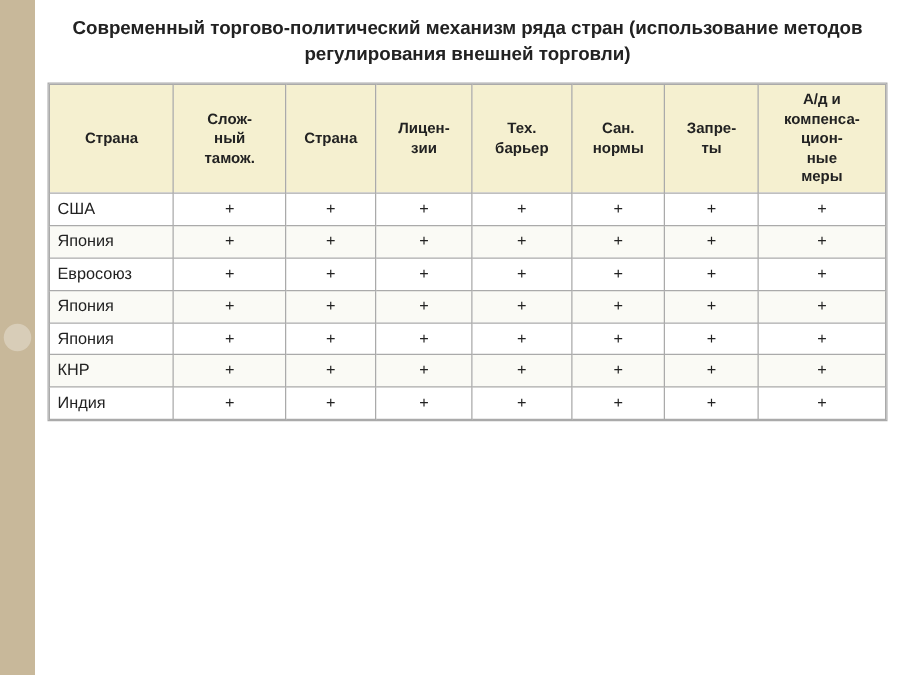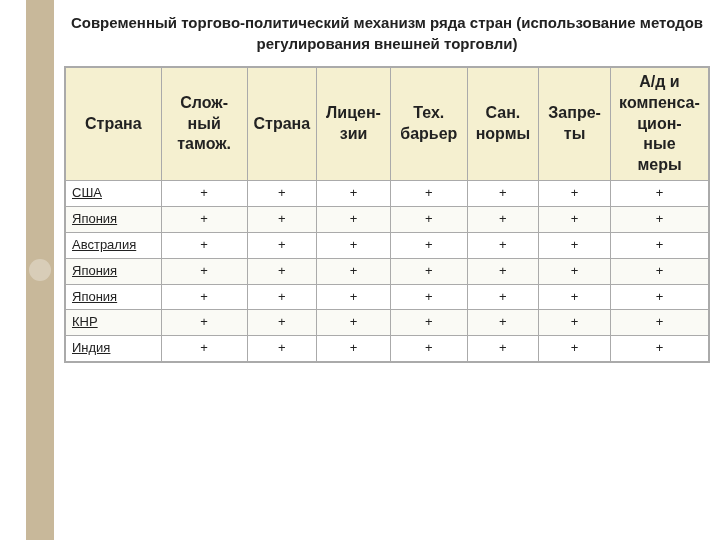--- a/index.html
+++ b/index.html
@@ -13,21 +13,20 @@
       align-items: flex-start;
       justify-content: center;
       overflow: hidden;
     }
     .page-wrapper {
       width: 720px;
       height: 464px;
       display: flex;
       flex-direction: row;
       background: #fff;
-      margin-left: 26px;
     }
     .left-decoration {
       width: 28px;
       min-height: 540px;
       background: #c8b89a;
       flex-shrink: 0;
       position: relative;
       display: flex;
       align-items: center;
       justify-content: center;
@@ -69,39 +68,38 @@
     th, td {
       border: 1px solid #aaa;
       padding: 4px 3px;
       text-align: center;
       vertical-align: middle;
       line-height: 1.3;
     }
     thead th {
       background: #f5f0d0;
       font-weight: bold;
-      font-size: 16px;
+      font-size: 12px;
       color: #222;
     }
     tbody tr td {
       background: #fff;
       font-size: 13px;
       color: #222;
     }
     tbody tr:nth-child(odd) td {
       background: #fff;
     }
     tbody tr:nth-child(even) td {
       background: #fafaf5;
     }
     td.country-cell {
       text-align: left;
       padding-left: 6px;
       font-size: 13px;
-      text-decoration: underline;
     }
     col.col-country { width: 80px; }
     col.col-slog    { width: 72px; }
     col.col-kvot    { width: 58px; }
     col.col-licen   { width: 62px; }
     col.col-tech    { width: 64px; }
     col.col-san     { width: 60px; }
     col.col-zapre   { width: 60px; }
     col.col-ad      { width: 82px; }
   </style>
@@ -151,21 +149,21 @@
               <td class="country-cell">Япония</td>
               <td>+</td>
               <td>+</td>
               <td>+</td>
               <td>+</td>
               <td>+</td>
               <td>+</td>
               <td>+</td>
             </tr>
             <tr>
-              <td class="country-cell">Австралия</td>
+              <td class="country-cell">Евросоюз</td>
               <td>+</td>
               <td>+</td>
               <td>+</td>
               <td>+</td>
               <td>+</td>
               <td>+</td>
               <td>+</td>
             </tr>
             <tr>
               <td class="country-cell">Япония</td>

